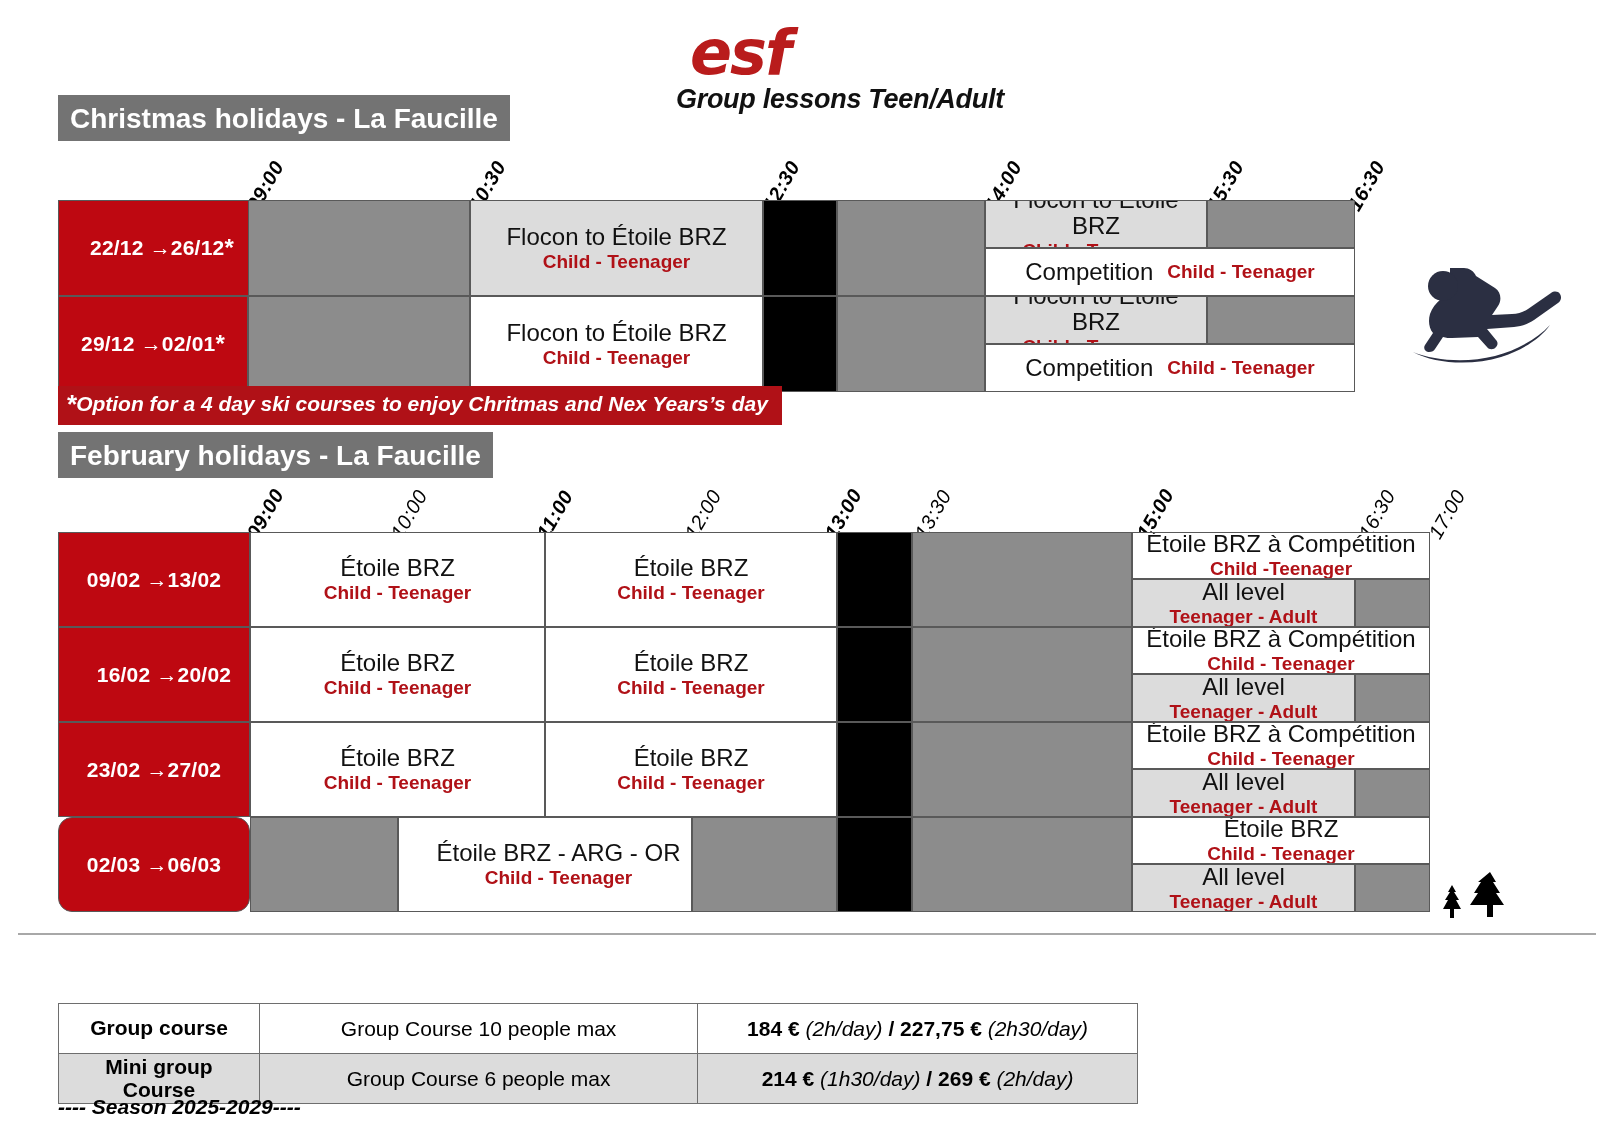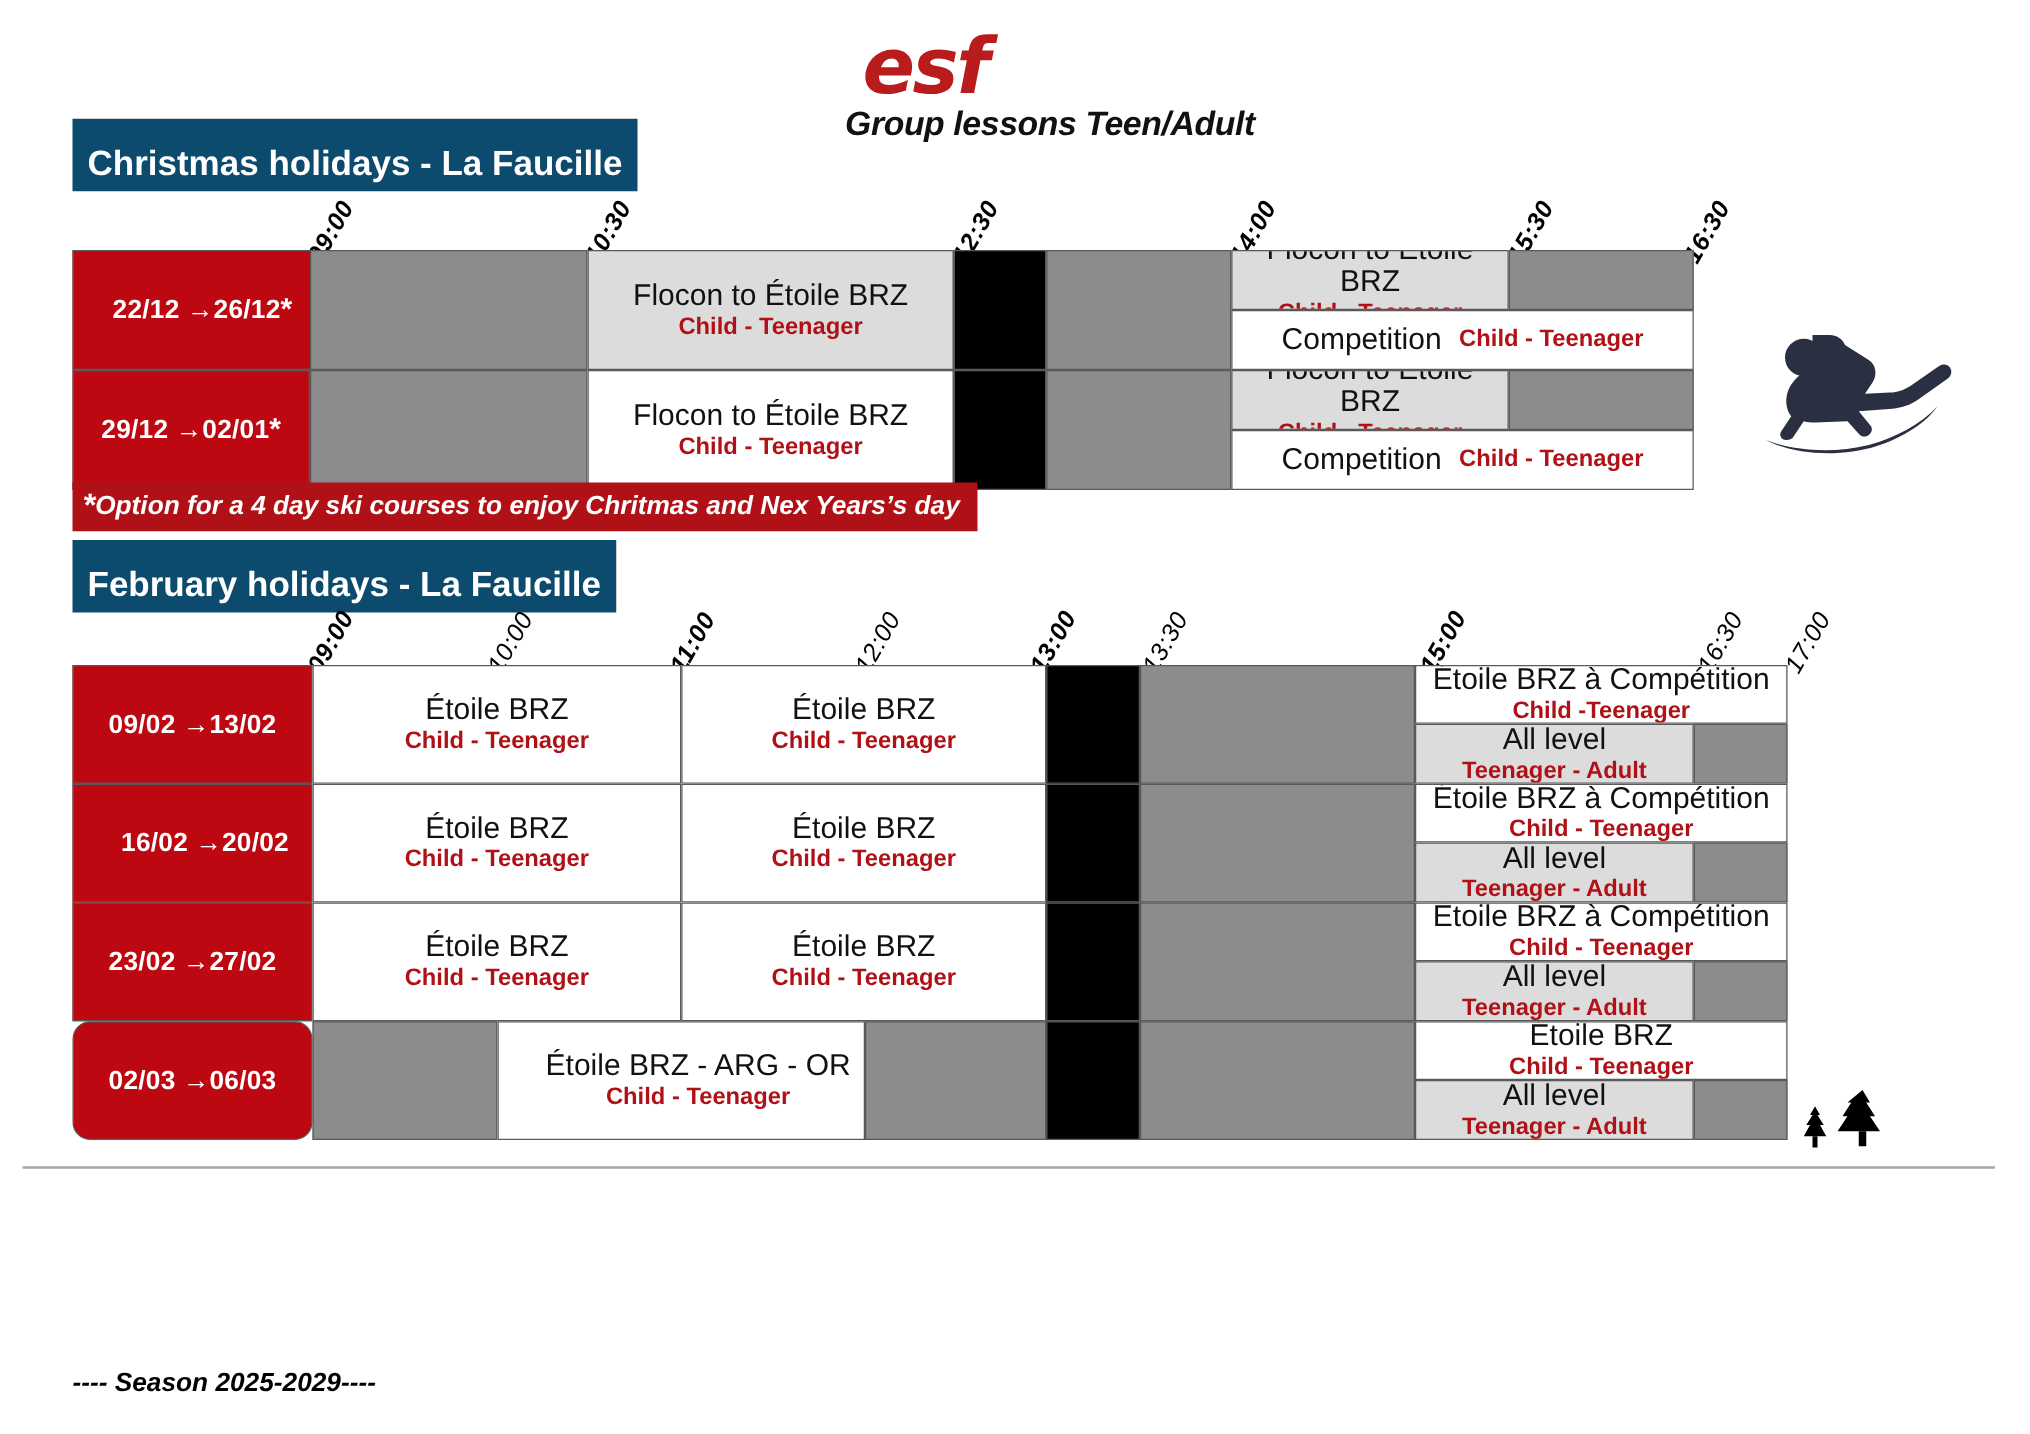--- a/index.html
+++ b/index.html
@@ -23,23 +23,23 @@
   }
   #subtitle{
     left:676px;top:84px;
     font-size:27px;font-weight:bold;font-style:italic;
     color:#111;
     letter-spacing:-0.3px;
   }
 
   
   .section-title{
-    background:#0c4a6e;color:#fff;
+    background:#737373;color:#fff;
     font-size:28px;font-weight:bold;
-    padding:20px 12px 6px 12px;
+    padding:8px 12px 6px 12px;
     white-space:nowrap;
     line-height:1.15;
   }
   #xmas-title{left:58px;top:95px;}
   #feb-title{left:58px;top:432px;}
 
   #xmas-note{
     left:58px;top:386px;
     background:#B01117;color:#fff;
     font-size:21px;font-weight:bold;font-style:italic;
@@ -276,16 +276,41 @@
   <path fill="#000" d="M62 0l6 10h-3l7 11h-4l8 12H42l8-12h-4l7-11h-3z"></path>
   <rect x="59" y="33" width="6" height="12" fill="#000"></rect>
   <path fill="#000" d="M24 13l4 7h-2l5 8h-3l5 9H15l5-9h-3l5-8h-2z"></path>
   <rect x="22" y="37" width="4" height="9" fill="#000"></rect>
 </svg>
 
 <div class="abs" id="hr-line"></div>
 
 <table class="abs" id="price-table">
   <tbody>
+    <tr>
+      <td class="pt-c1">Group course</td>
+      <td class="pt-c2">Group Course 10 people max</td>
+      <td class="pt-c3">
+        <span class="money">184 €</span>
+        <span class="perday">(2h/day)</span>
+        <span class="money">/</span>
+        <span class="money">227,75 €</span>
+        <span class="perday">(2h30/day)</span>
+      </td>
+    </tr>
+    <tr class="pt-row2">
+      <td class="pt-c1">
+        <div>Mini group</div>
+        <div>Course</div>
+      </td>
+      <td class="pt-c2">Group Course 6 people max</td>
+      <td class="pt-c3">
+        <span class="money">214 €</span>
+        <span class="perday">(1h30/day)</span>
+        <span class="money">/</span>
+        <span class="money">269 €</span>
+        <span class="perday">(2h/day)</span>
+      </td>
+    </tr>
   </tbody>
 </table>
 
 <div class="abs" id="season">---- Season 2025-2029----</div>
 
 </body></html>

